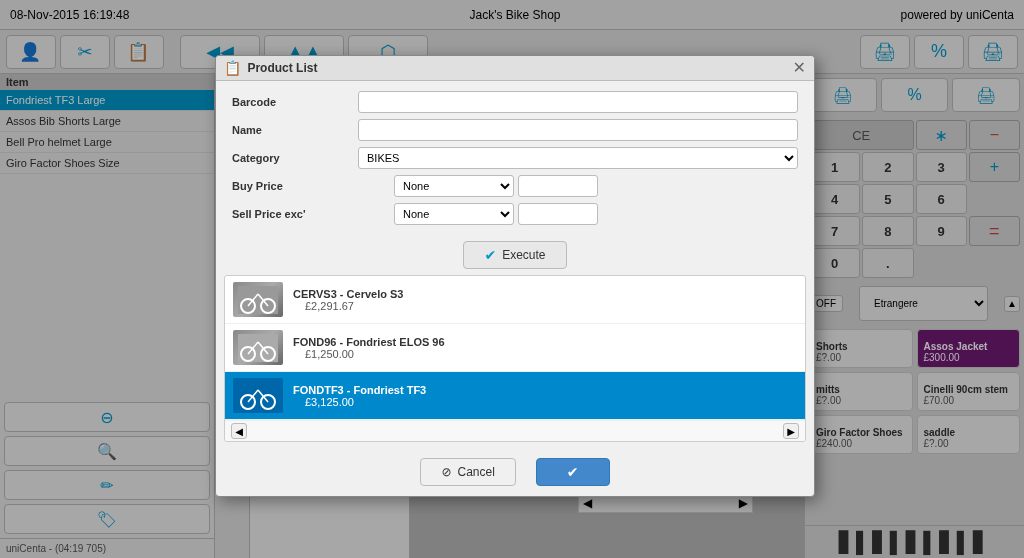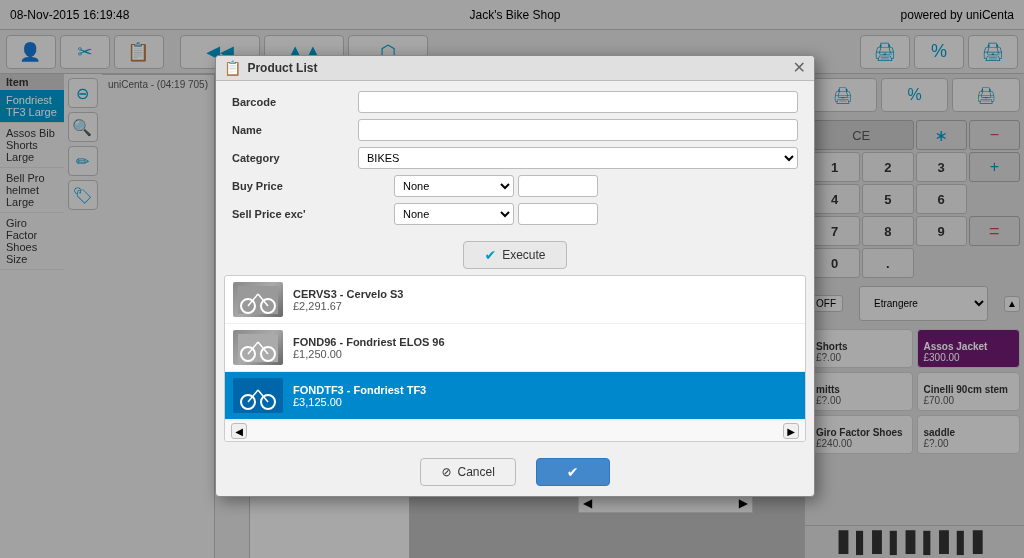--- a/index.html
+++ b/index.html
@@ -10,21 +10,21 @@
 
     
     #toolbar { background: #e0e0e0; border-bottom: 1px solid #bbb; display: flex; align-items: center; padding: 4px 6px; gap: 4px; height: 44px; }
     .toolbar-btn { background: #f0f0f0; border: 1px solid #bbb; border-radius: 4px; padding: 4px 8px; cursor: pointer; display: flex; align-items: center; justify-content: center; height: 34px; min-width: 50px; color: #0099cc; font-size: 18px; }
     .toolbar-sep { width: 8px; }
 
     
     #main { display: flex; height: calc(558px - 74px); }
 
     
-    #left-panel { width: 215px; background: #e8e8e8; border-right: 1px solid #bbb; display: flex; flex-direction: row; }
+    #left-panel { width: 215px; background: #e8e8e8; border-right: 1px solid #bbb; display: flex; flex-direction: column; }
     #item-list { flex: 1; overflow-y: auto; }
     .item-header { background: #c8c8c8; padding: 2px 6px; font-size: 11px; color: #333; font-weight: bold; }
     .item-row { padding: 4px 6px; font-size: 11px; color: #333; cursor: pointer; border-bottom: 1px solid #d8d8d8; }
     .item-row.selected { background: #0099cc; color: white; }
 
     
     #left-actions { display: flex; flex-direction: column; gap: 4px; padding: 4px; }
     .action-btn { background: #f0f0f0; border: 1px solid #bbb; border-radius: 4px; padding: 4px; cursor: pointer; display: flex; align-items: center; justify-content: center; height: 30px; color: #0099cc; font-size: 16px; }
 
     
@@ -91,21 +91,21 @@
     .execute-icon { color: #0099cc; font-size: 14px; }
 
     
     #product-list-area { background: white; border: 1px solid #ccc; margin: 0 8px 8px 8px; border-radius: 3px; overflow: hidden; }
     .product-list-item { display: flex; align-items: center; padding: 6px 8px; border-bottom: 1px solid #eee; cursor: pointer; gap: 10px; }
     .product-list-item.selected { background: #0088cc; }
     .product-list-item.selected .pl-name, .product-list-item.selected .pl-price { color: white; }
     .pl-thumb-placeholder { width: 50px; height: 35px; background: linear-gradient(135deg, #888 0%, #aaa 50%, #666 100%); border-radius: 2px; flex-shrink: 0; display: flex; align-items: center; justify-content: center; }
     .pl-info { flex: 1; }
     .pl-name { font-size: 11px; font-weight: bold; color: #333; }
-    .pl-price { font-size: 11px; color: #555; }
+    .pl-price { font-size: 11px; color: #555; margin-left: 12px; }
     .pl-scroll { display: flex; justify-content: space-between; padding: 2px 6px; background: #f8f8f8; border-top: 1px solid #eee; }
 
     
     #modal-footer { display: flex; justify-content: center; gap: 20px; padding: 8px 16px 10px; }
     .modal-cancel-btn { background: #f0f0f0; border: 1px solid #bbb; border-radius: 4px; padding: 5px 20px; cursor: pointer; display: flex; align-items: center; gap: 6px; font-size: 12px; color: #333; }
     .modal-ok-btn { background: #4488cc; border: 1px solid #3377bb; border-radius: 4px; padding: 5px 30px; cursor: pointer; display: flex; align-items: center; justify-content: center; font-size: 14px; color: white; }
 
     
     #img-preview { position: absolute; left: 578px; top: 318px; width: 175px; height: 175px; background: #888; border: 1px solid #ccc; overflow: hidden; z-index: 50; }
     #img-nav { position: absolute; left: 578px; top: 493px; width: 175px; height: 20px; background: #f0f0f0; border: 1px solid #ccc; display: flex; justify-content: space-between; align-items: center; padding: 0 4px; z-index: 50; }

